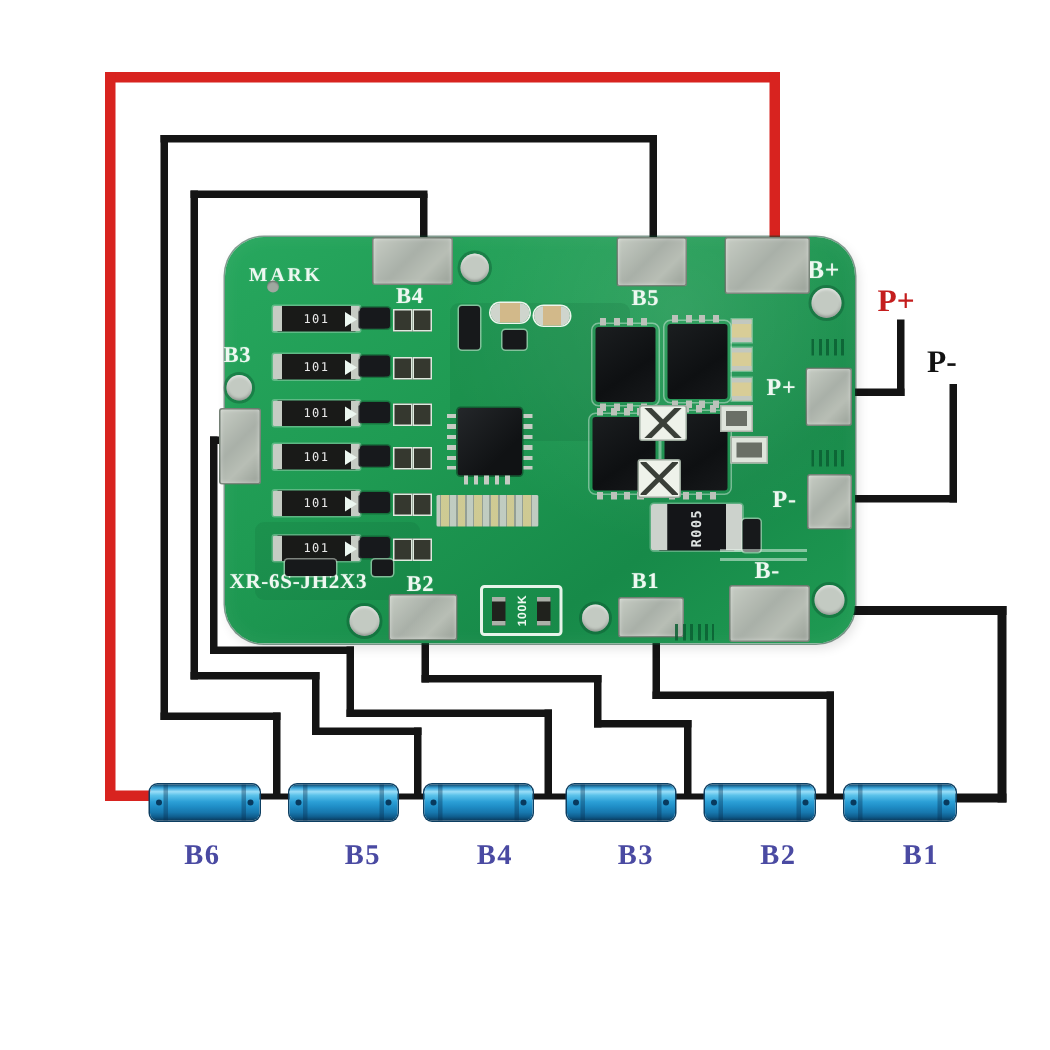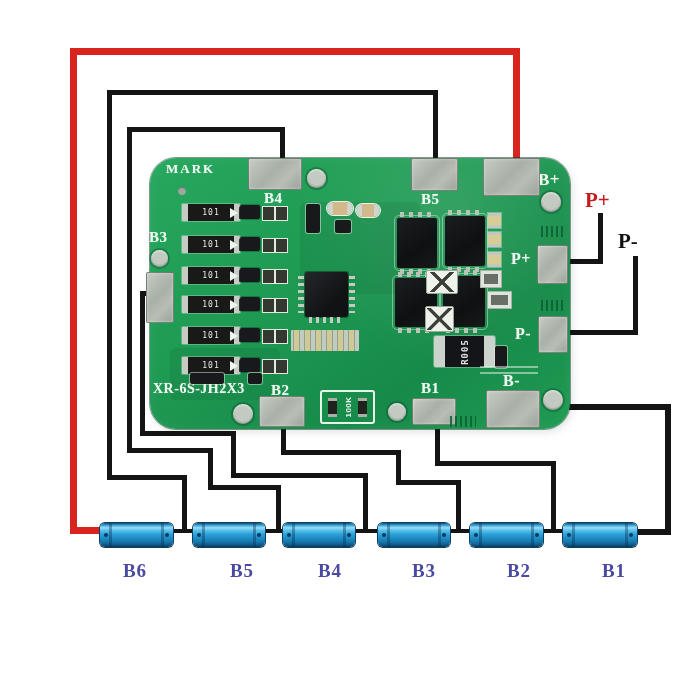--- a/index.html
+++ b/index.html
@@ -169,21 +169,21 @@
     <div class="w" style="left:262px;top:529px;width:24px;height:4px;"></div>
     <div class="w" style="left:352px;top:529px;width:29px;height:4px;"></div>
     <div class="w" style="left:449px;top:529px;width:24px;height:4px;"></div>
     <div class="w" style="left:540px;top:529px;width:26px;height:4px;"></div>
   </div>
 
   <div id="board">
     <div class="patch" style="left:150px;top:44px;width:120px;height:92px;"></div>
     <div class="patch" style="left:20px;top:190px;width:110px;height:52px;"></div>
 
-    <div class="silk" style="left:16px;top:4px;font-size:13px;letter-spacing:2px;">MARK</div>
+    <div class="silk" style="left:16px;top:18px;font-size:13px;letter-spacing:2px;">MARK</div>
     <div class="markdot" style="left:28px;top:29px;"></div>
     <div class="silk" style="left:114px;top:33px;">B4</div>
     <div class="silk" style="left:271px;top:34px;">B5</div>
     <div class="silk" style="left:388px;top:13px;font-size:17px;">B+</div>
     <div class="silk" style="left:-1px;top:72px;">B3</div>
     <div class="silk" style="left:361px;top:93px;font-size:16px;">P+</div>
     <div class="silk" style="left:365px;top:168px;font-size:16px;">P-</div>
     <div class="silk" style="left:353px;top:215px;font-size:16px;">B-</div>
     <div class="silk" style="left:271px;top:223px;">B1</div>
     <div class="silk" style="left:121px;top:225px;">B2</div>

